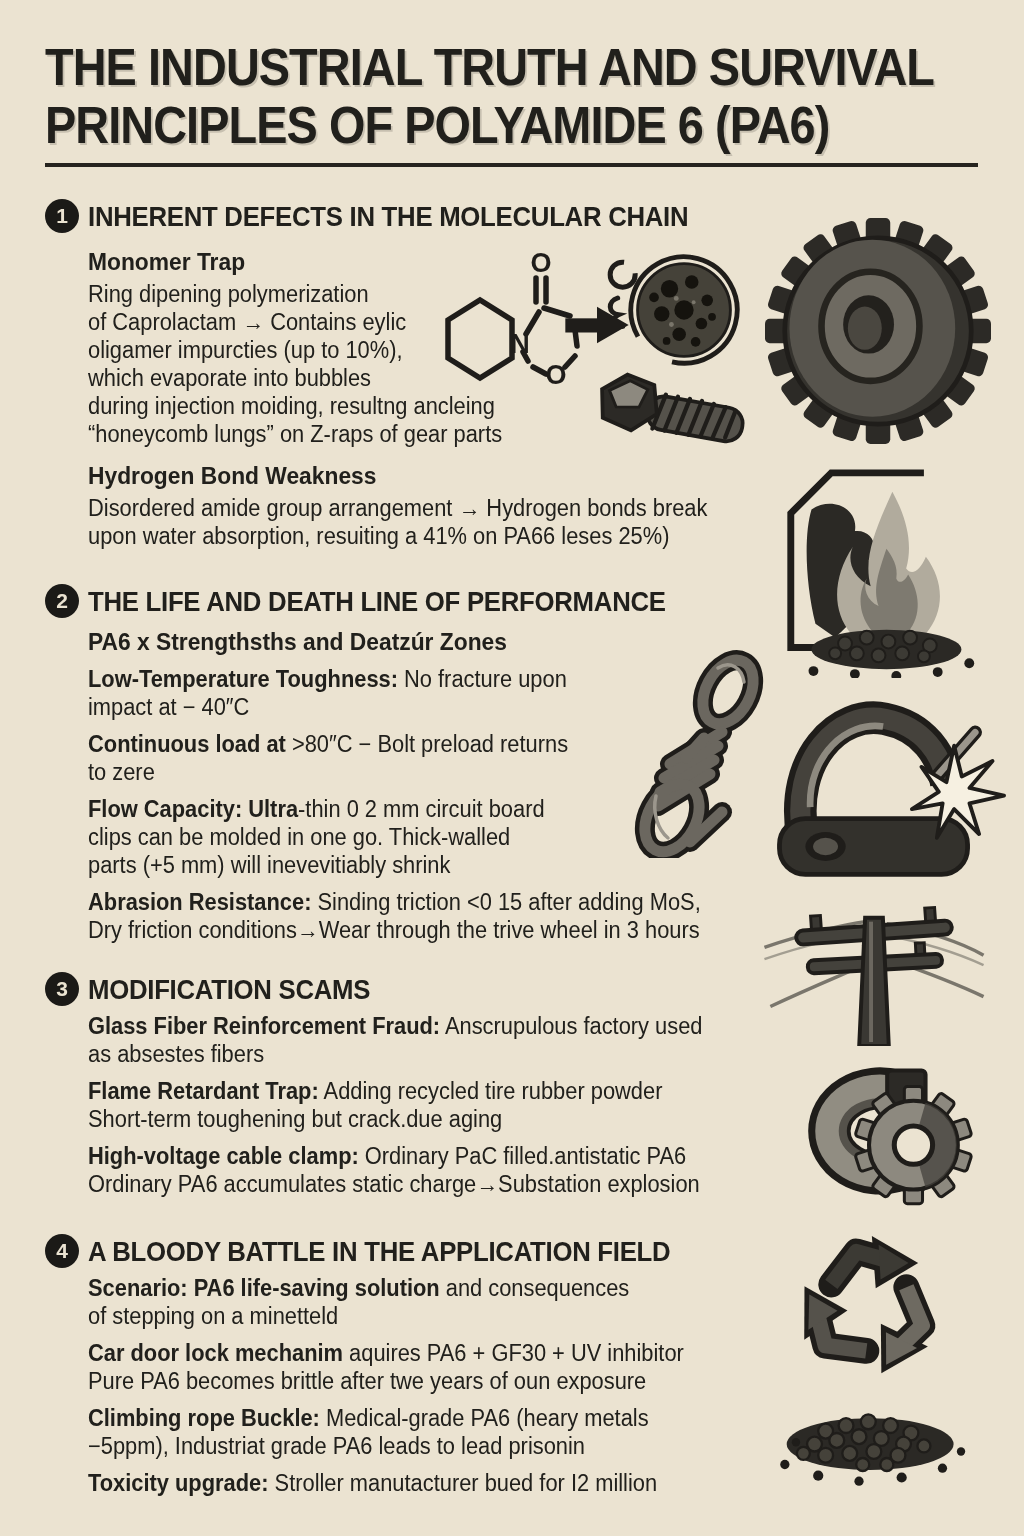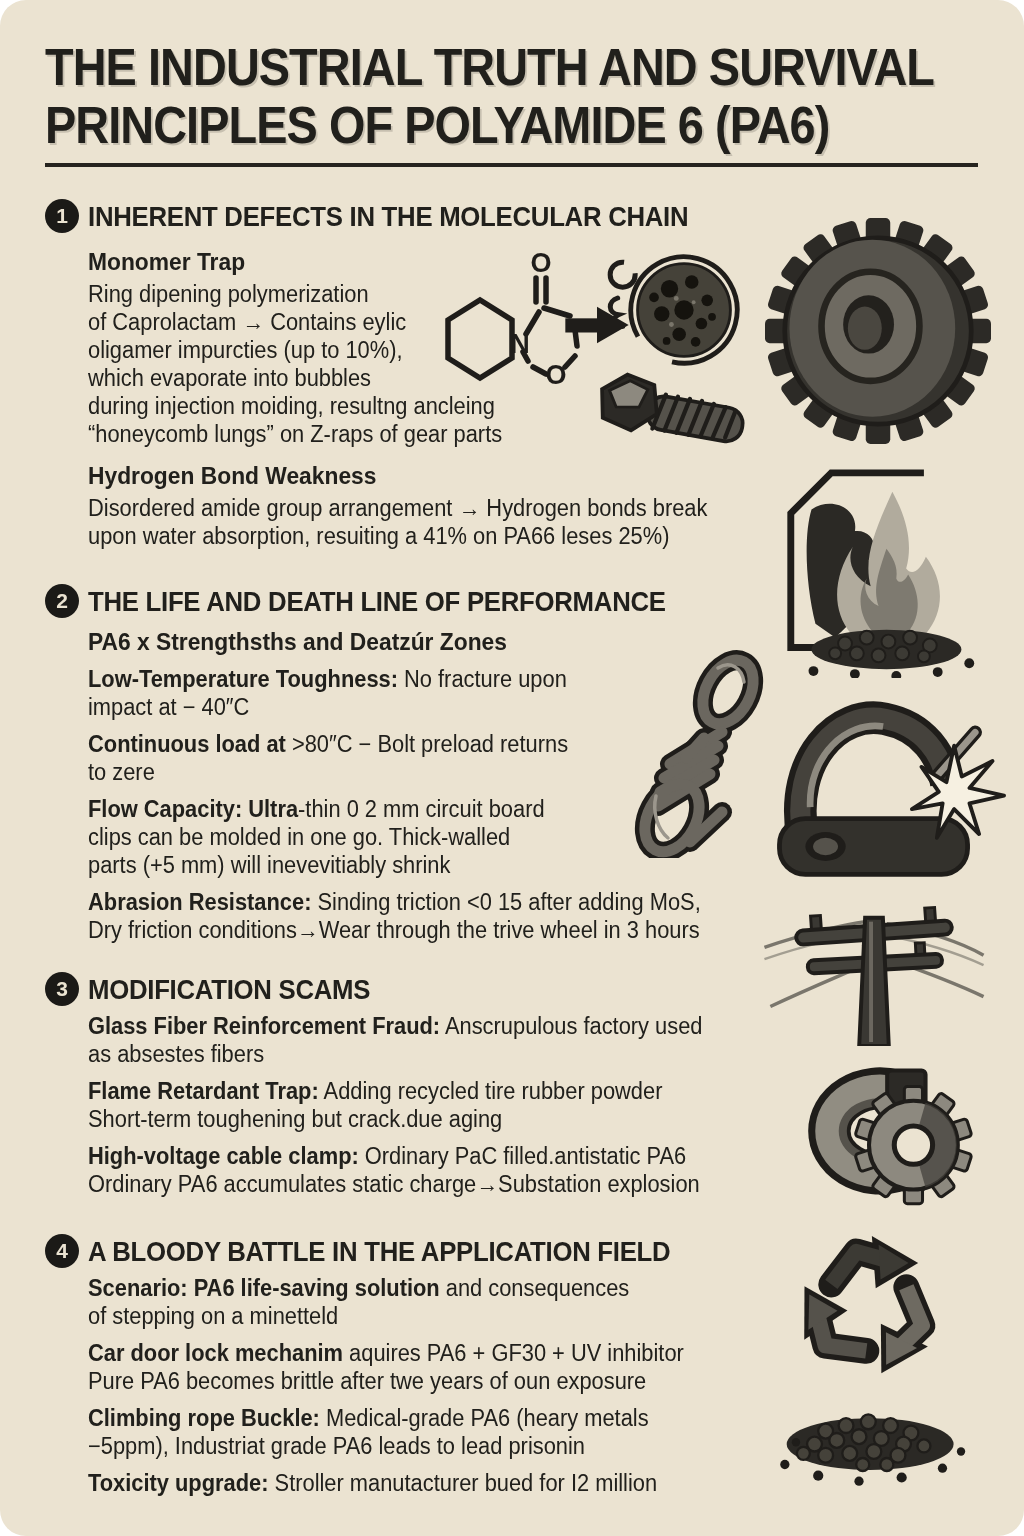--- a/index.html
+++ b/index.html
@@ -1,20 +1,19 @@
 <!DOCTYPE html>
 <html><head>
 <meta charset="utf-8">
 <style>
   html,body{margin:0;padding:0;}
   .page{
     position:relative;width:1024px;height:1536px;overflow:hidden;
     background:#ebe3d1;color:#21201c;
     font-family:"Liberation Sans","DejaVu Sans",sans-serif;
-    border-radius:26px;
   }
   .abs{position:absolute;}
   
   .title{
     left:45px;top:38px;font-size:52px;font-weight:800;line-height:1.12;
     letter-spacing:-1px;transform:scaleX(.9);transform-origin:0 0;
     white-space:nowrap;text-shadow:2px 2px 0 rgba(40,36,28,.18);
   }
   .rule{left:45px;top:163px;width:933px;height:4px;background:#26241f;}
   

